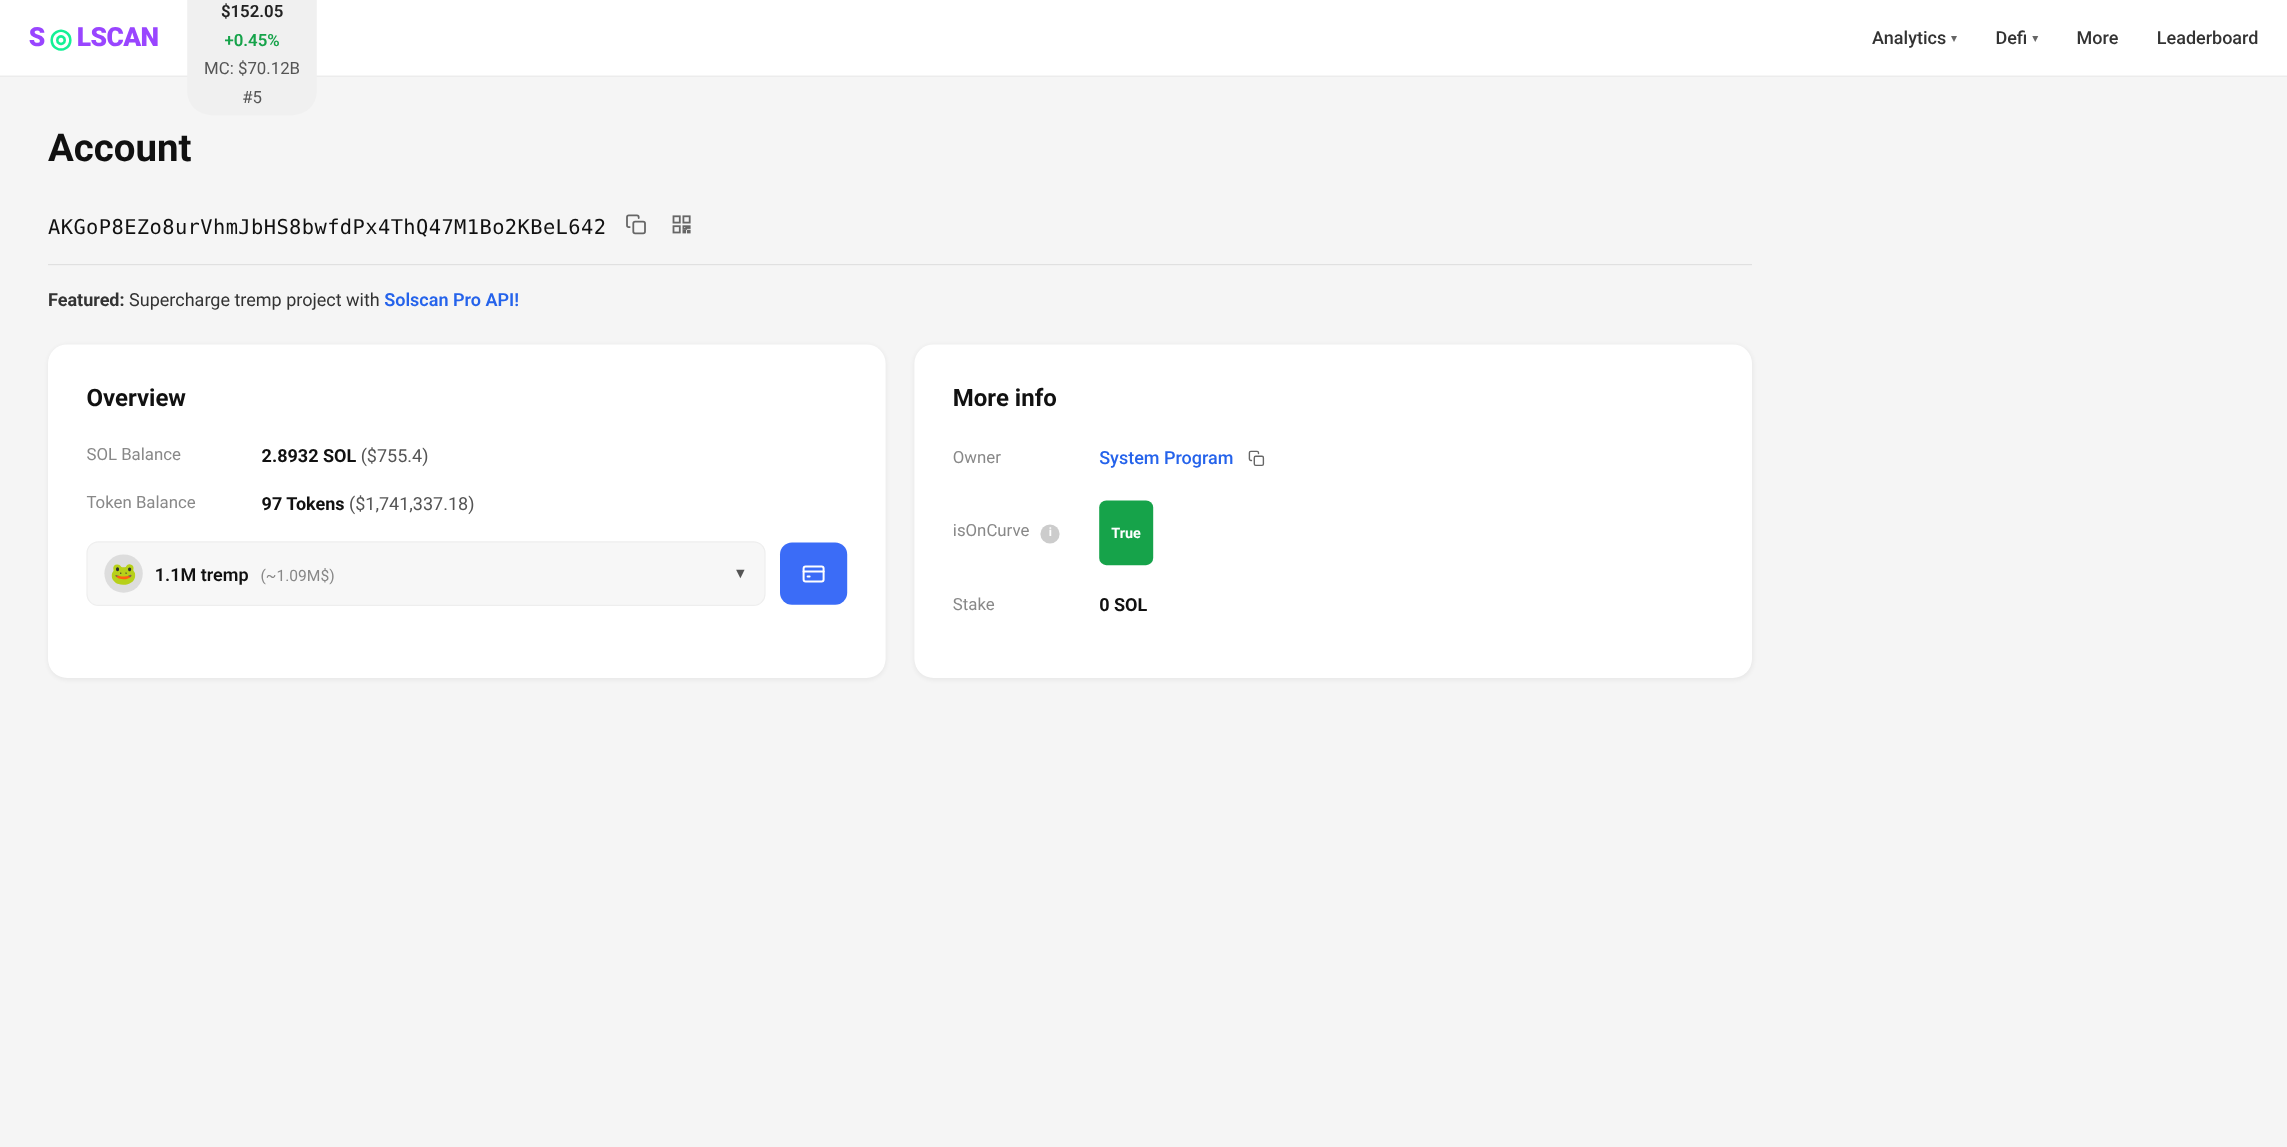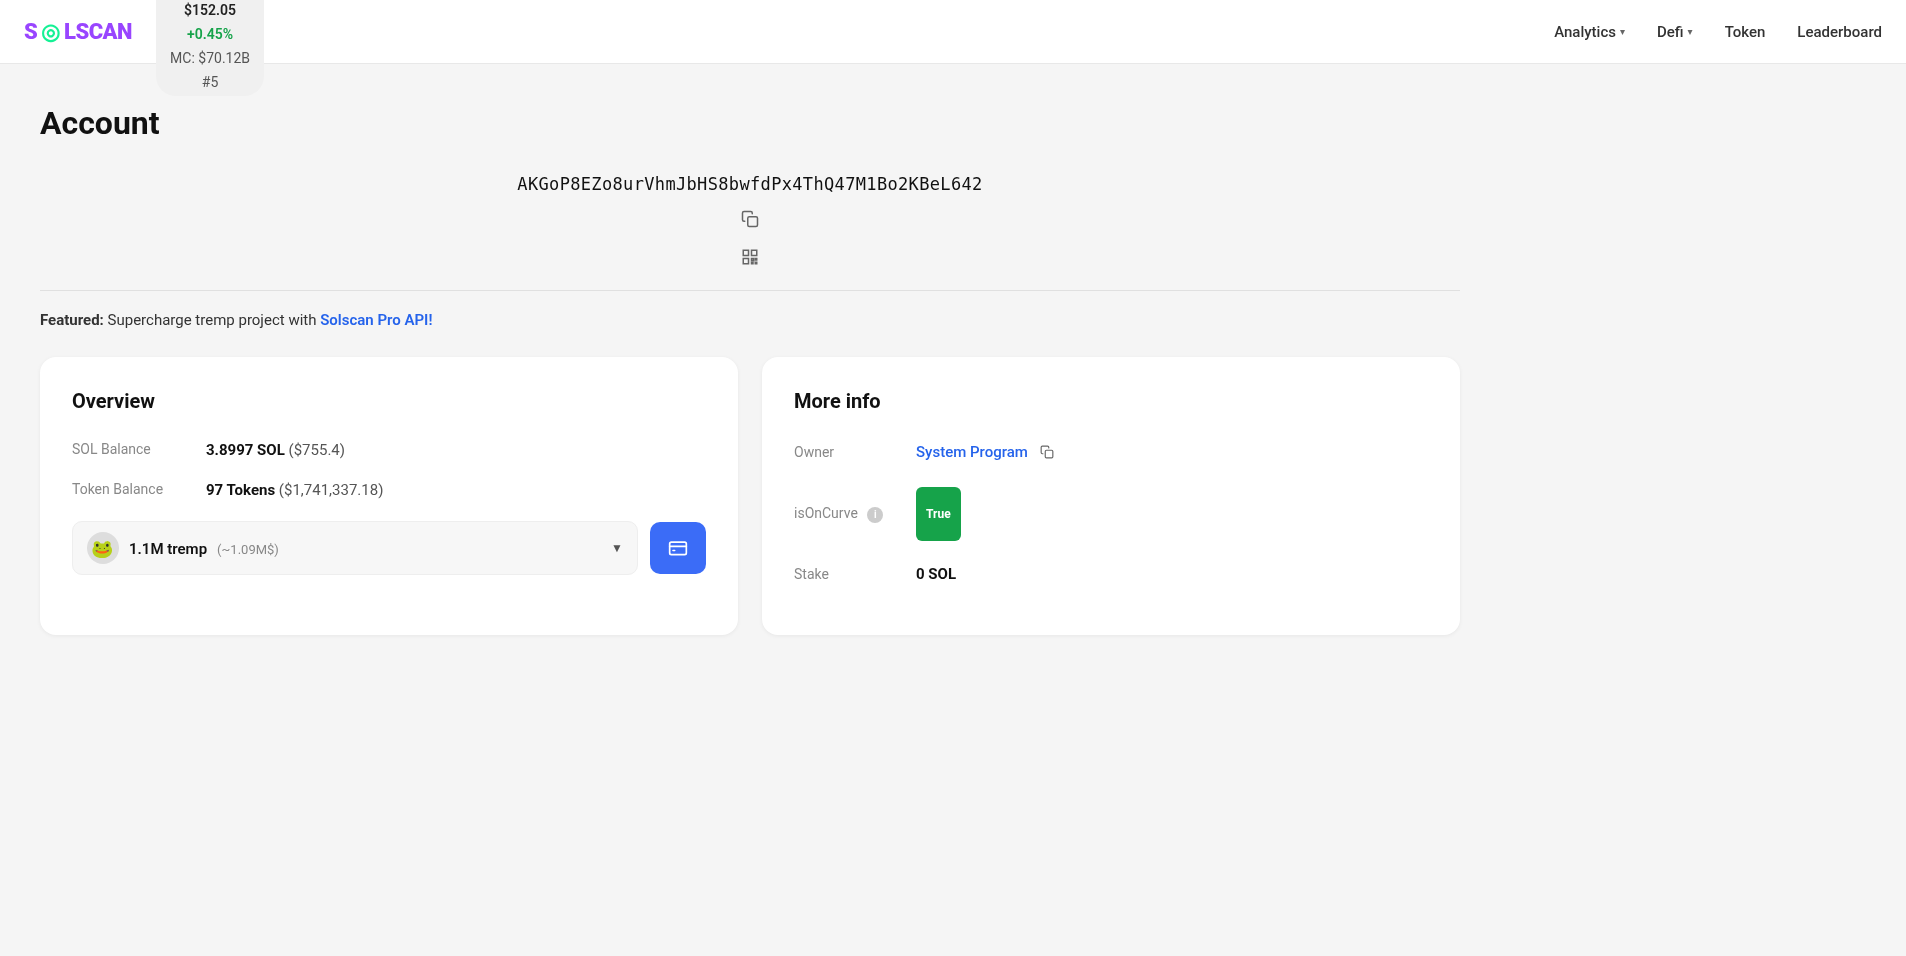--- a/index.html
+++ b/index.html
@@ -84,26 +84,25 @@
 
     .page-title {
       font-size: 32px;
       font-weight: 700;
       color: #111;
       margin-bottom: 32px;
     }
 
     .address-row {
       display: flex;
-      align-items: center;
+      align-items: flex-end;
       gap: 12px;
       margin-bottom: 20px;
       padding-bottom: 20px;
       border-bottom: 1px solid #e0e0e0;
-      flex-direction: column;
     }
     .address-text {
       font-size: 17px;
       color: #111;
       font-family: monospace;
       letter-spacing: 0.02em;
     }
     .icon-btn {
       background: none;
       border: none;
@@ -144,21 +143,21 @@
     .card-title {
       font-size: 20px;
       font-weight: 700;
       color: #111;
       margin-bottom: 28px;
     }
 
     .info-row {
       display: flex;
       align-items: flex-start;
-      gap: 4px;
+      gap: 16px;
       margin-bottom: 22px;
     }
     .info-label {
       font-size: 14px;
       color: #888;
       min-width: 130px;
     }
     .info-value {
       font-size: 15px;
       color: #111;
@@ -313,21 +312,21 @@
   <nav class="nav-links">
     <a class="nav-item" href="#">
       <span>Analytics</span>
       <span class="dropdown-arrow">▾</span>
     </a>
     <a class="nav-item" href="#">
       <span>Defi</span>
       <span class="dropdown-arrow">▾</span>
     </a>
     <a class="nav-item" href="#">
-      <span>Token</span>
+      <span>More</span>
     </a>
     <a class="nav-item" href="#">
       <span>Leaderboard</span>
     </a>
   </nav>
 </header>
 
 <main class="main">
 
   <h1 class="page-title">Account</h1>
@@ -360,21 +359,21 @@
   </div>
 
   <div class="cards-row">
 
     <div class="card">
       <div class="card-title">Overview</div>
 
       <div class="info-row">
         <span class="info-label">SOL Balance</span>
         <span class="info-value">
-          <strong>3.8997 SOL</strong>
+          <strong>2.8932 SOL</strong>
           <span class="usd">($755.4)</span>
         </span>
       </div>
 
       <div class="info-row">
         <span class="info-label">Token Balance</span>
         <span class="info-value">
           <strong>97 Tokens</strong>
           <span class="usd">($1,741,337.18)</span>
         </span>

